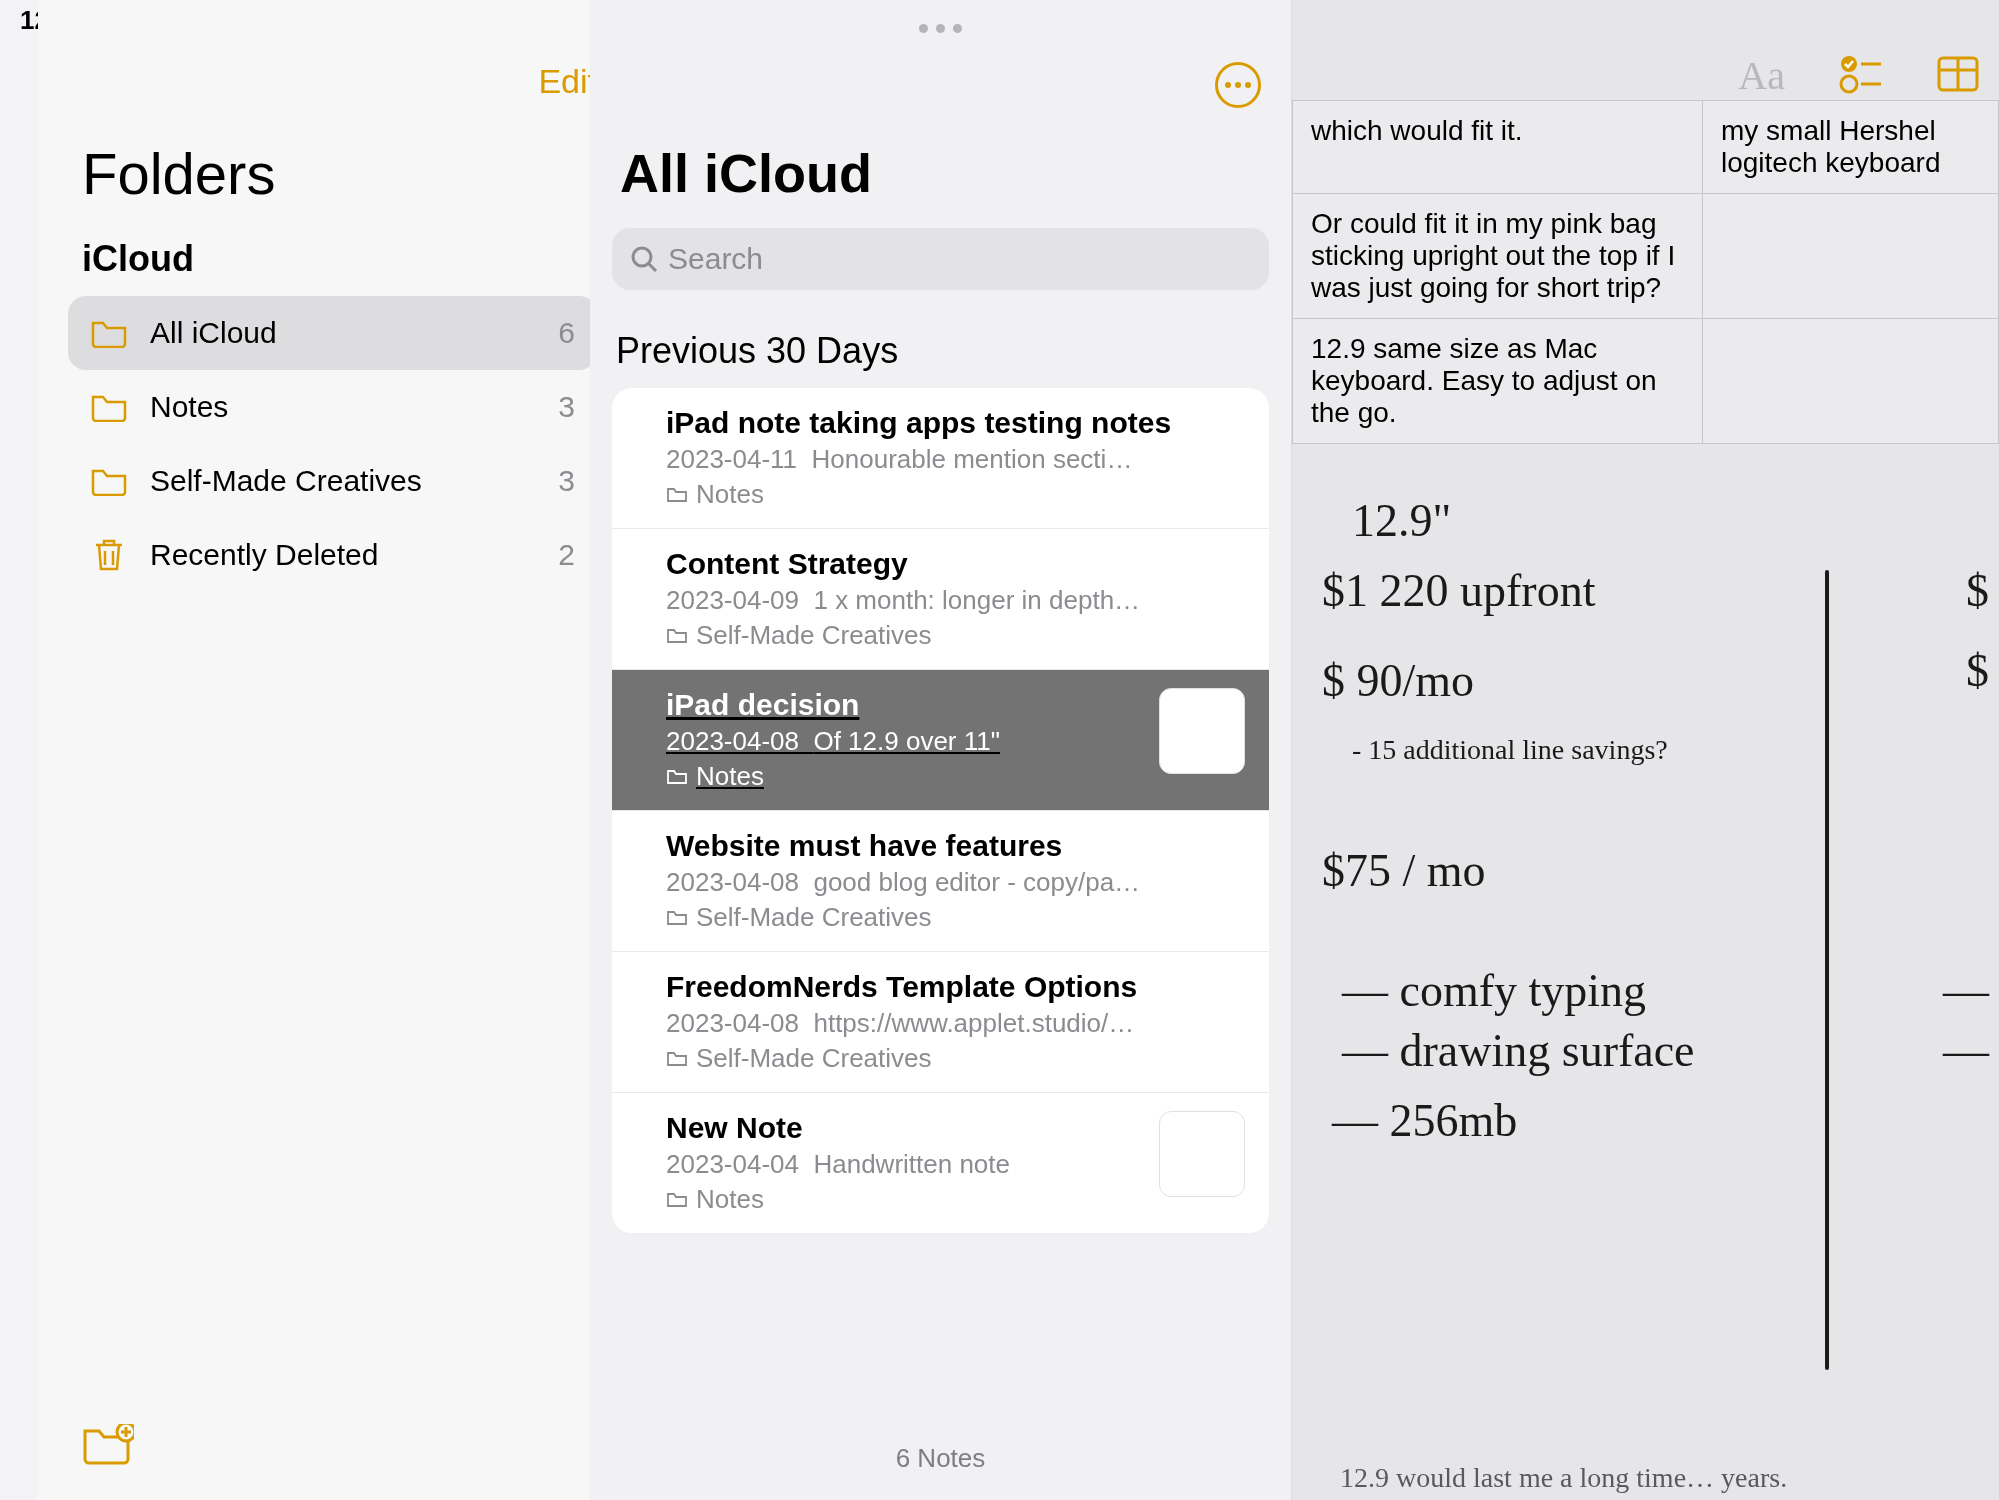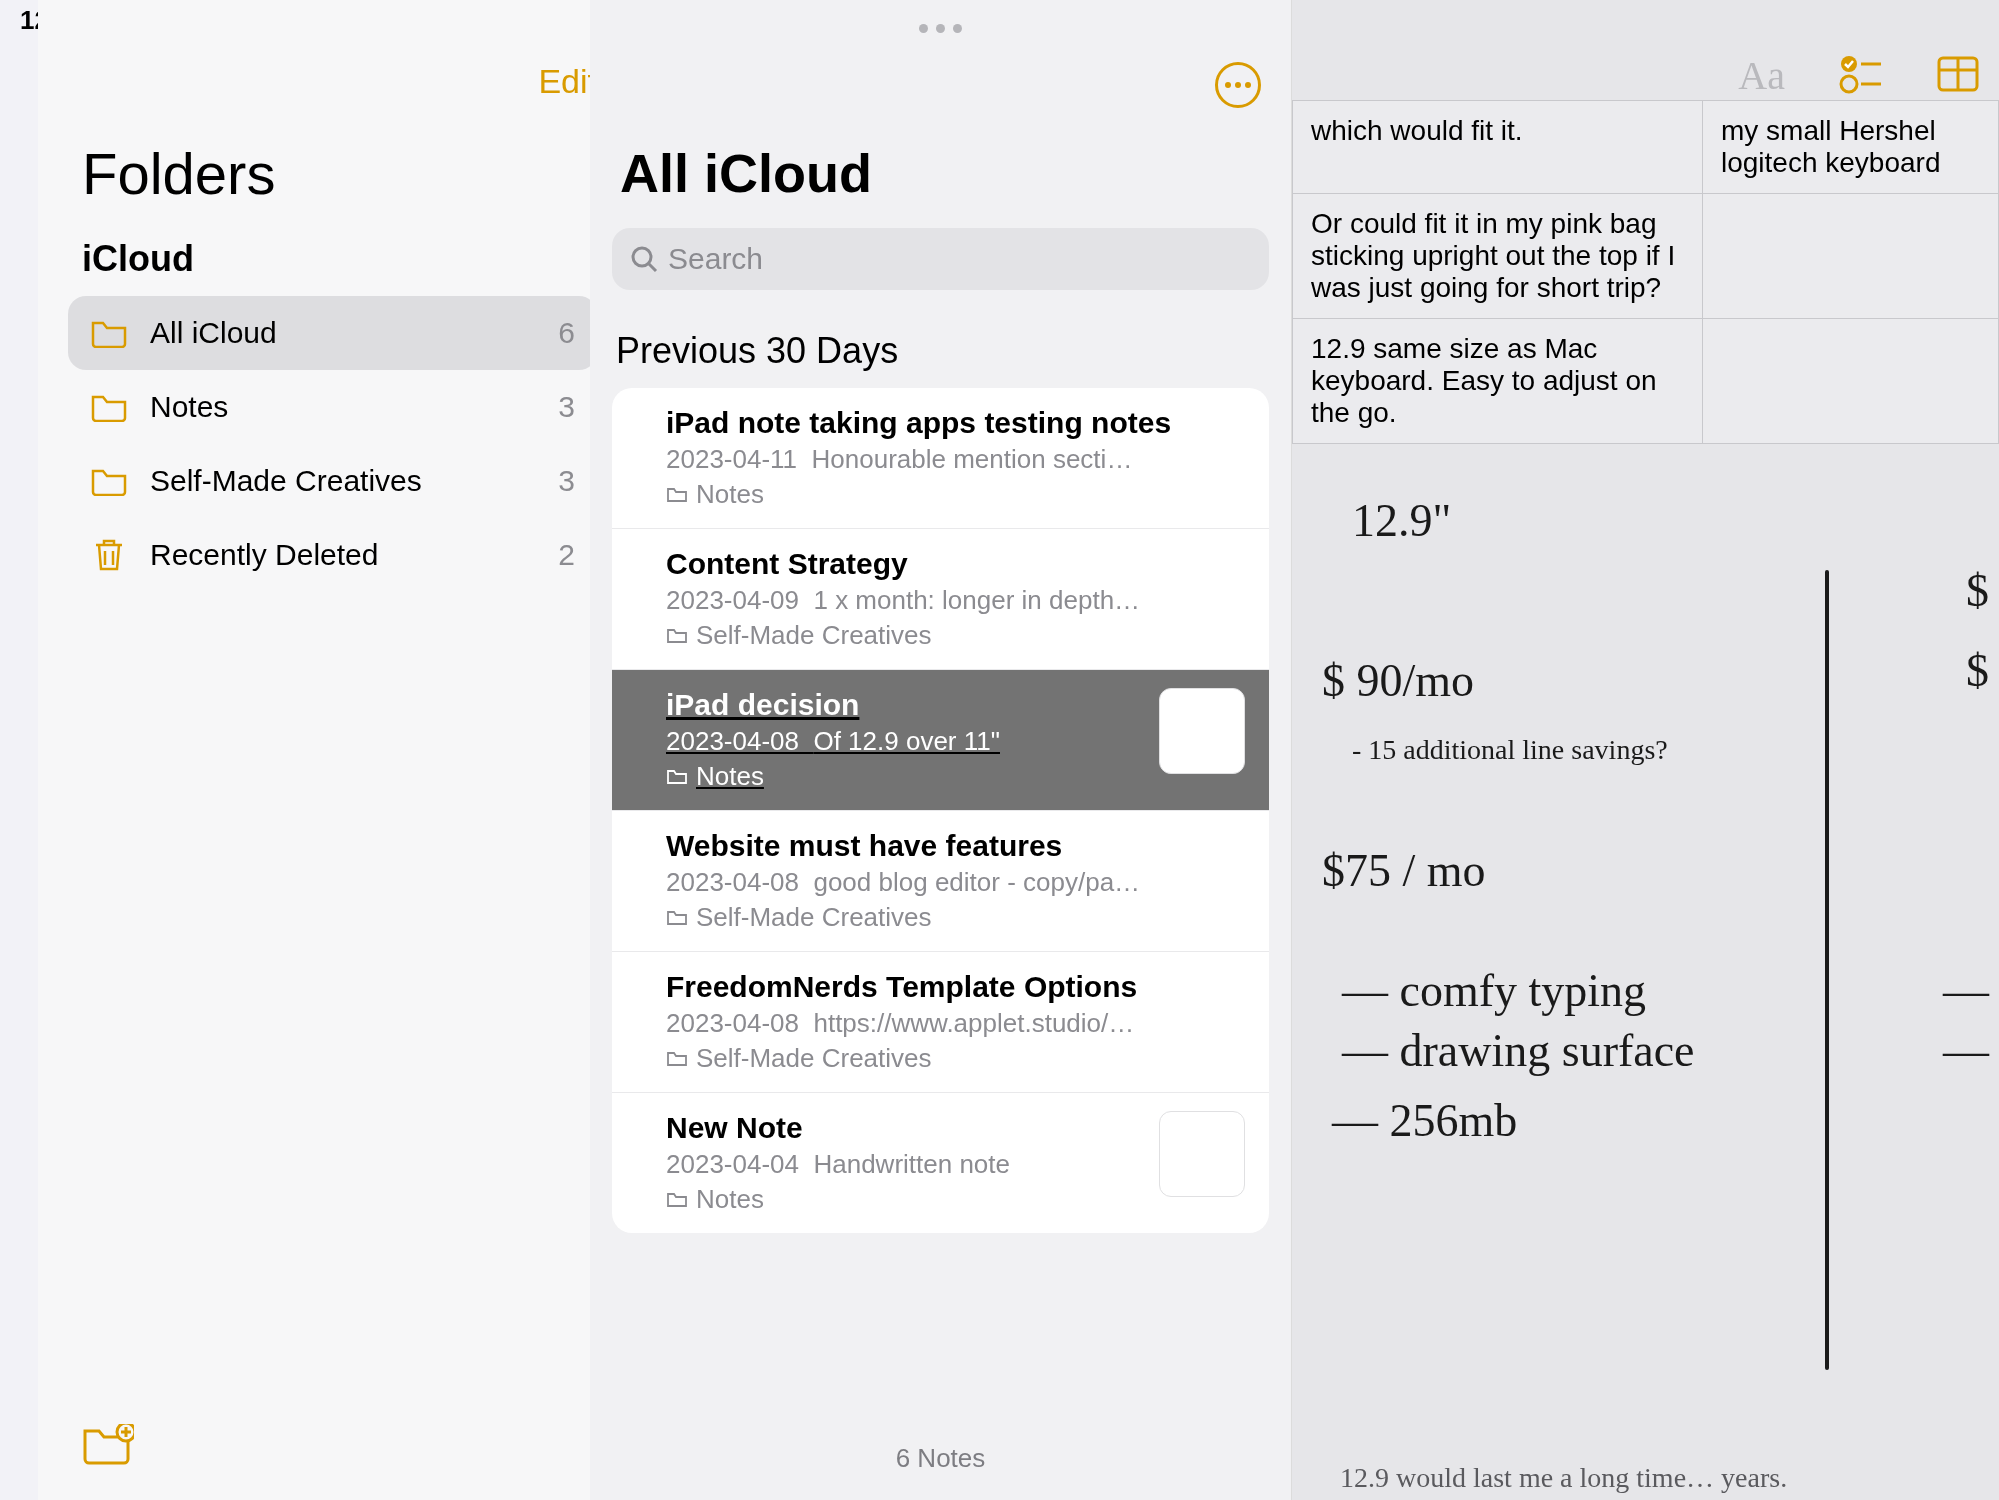--- a/index.html
+++ b/index.html
@@ -266,20 +266,21 @@
           </tr>
       <tr>
             <td>12.9 same size as Mac keyboard. Easy to adjust on the go.</td>
             <td></td>
           </tr>
     </tbody>
       </table>
 
     <div class="hand-area">
       <div class="hand-text" style="top:10px; left:60px;">12.9"</div>
+      <div class="hand-text" style="top:80px; left:30px;">$1 220 upfront</div>
       <div class="hand-text" style="top:170px; left:30px;">$ 90/mo</div>
       <div class="hand-text" style="top:250px; left:60px; font-size:28px;">- 15 additional line savings?</div>
       <div class="hand-text" style="top:360px; left:30px;">$75 / mo</div>
       <div class="hand-text" style="top:480px; left:50px;">— comfy typing</div>
       <div class="hand-text" style="top:540px; left:50px;">— drawing surface</div>
       <div class="hand-text" style="top:610px; left:40px;">— 256mb</div>
       <div class="hand-text" style="top:80px; right:10px;">$</div>
       <div class="hand-text" style="top:160px; right:10px;">$</div>
       <div class="hand-text" style="top:480px; right:10px;">—</div>
       <div class="hand-text" style="top:540px; right:10px;">—</div>

